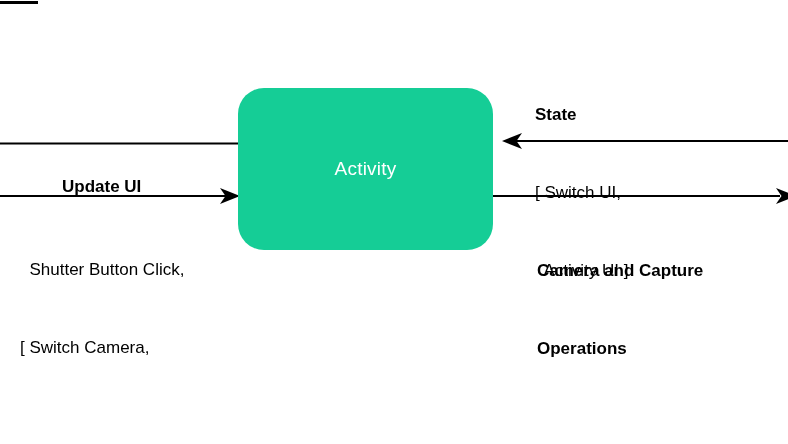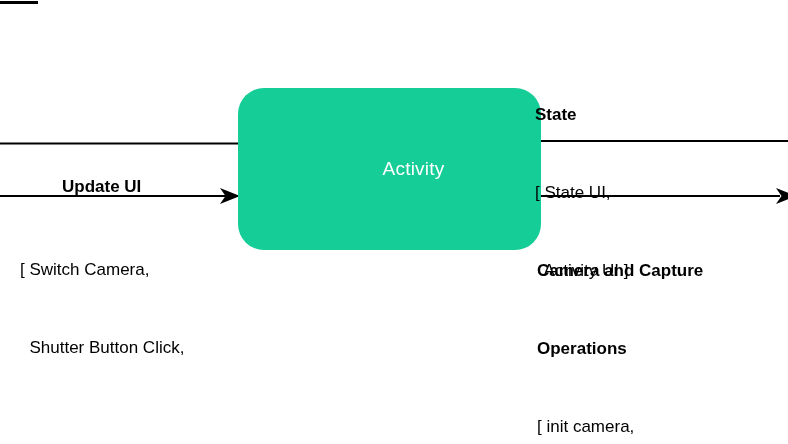--- a/index.html
+++ b/index.html
@@ -23,21 +23,20 @@
     background: #000000;
   }
   .activity-box {
     position: absolute;
     left: 238px; top: 88px;
     width: 255px; height: 162px;
     border-radius: 26px;
     display: flex;
     align-items: center;
     justify-content: center;
-    padding-left: 48px;
   }
   .activity-label {
     font-size: 19px;
     letter-spacing: 0.2px;
   }
   .label-block {
     position: absolute;
     color: #000000;
     font-size: 17px;
     line-height: 26px;
@@ -72,37 +71,36 @@
 
   <div class="activity-box" style="background-color: rgb(21, 205, 150);">
     <span class="activity-label" style="color: rgb(255, 255, 255);">Activity</span>
   </div>
 
   <div class="label-block update-ui-label">
     <div class="title">Update UI</div>
   </div>
 
   <div class="label-block actions-block">
+    <div>  Shutter Button Click,</div>
     <div>[ Switch Camera,</div>
-    <div>  Shutter Button Click,</div>
     
     
     
   </div>
 
   <div class="label-block state-block">
     <div class="title">State</div>
-    <div>[ State UI,</div>
+    <div>[ Switch UI,</div>
     <div>  Activity UI ]</div>
   </div>
 
   <div class="label-block camera-ops-block">
     <div class="title">Camera and Capture</div>
     <div class="title">Operations</div>
-    <div>[ init camera,</div>
     
     
     
     
     
   </div>
 
 </div>
 
 </body></html>

